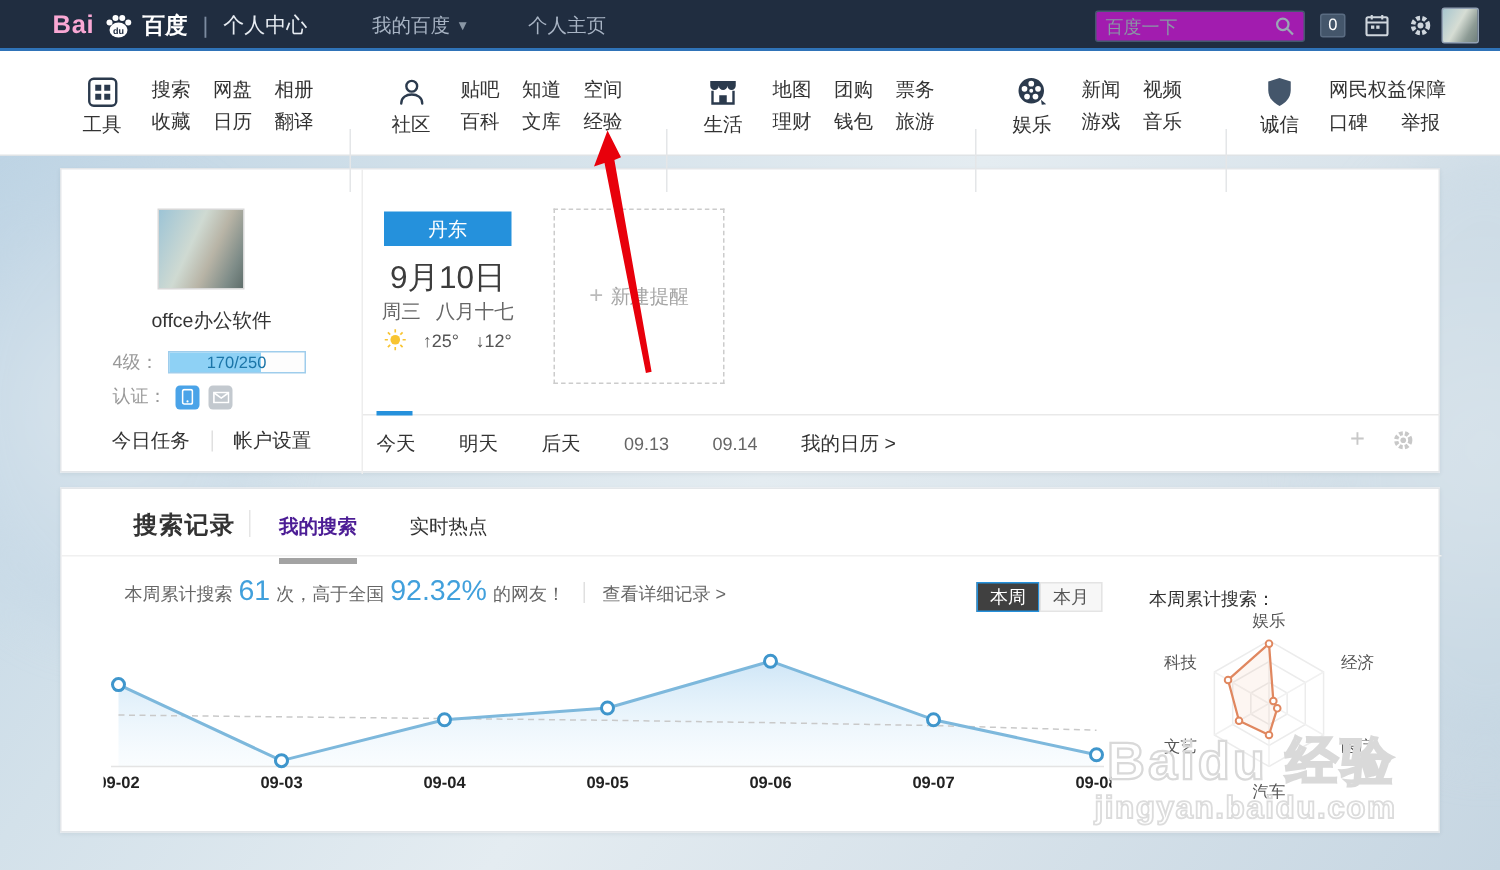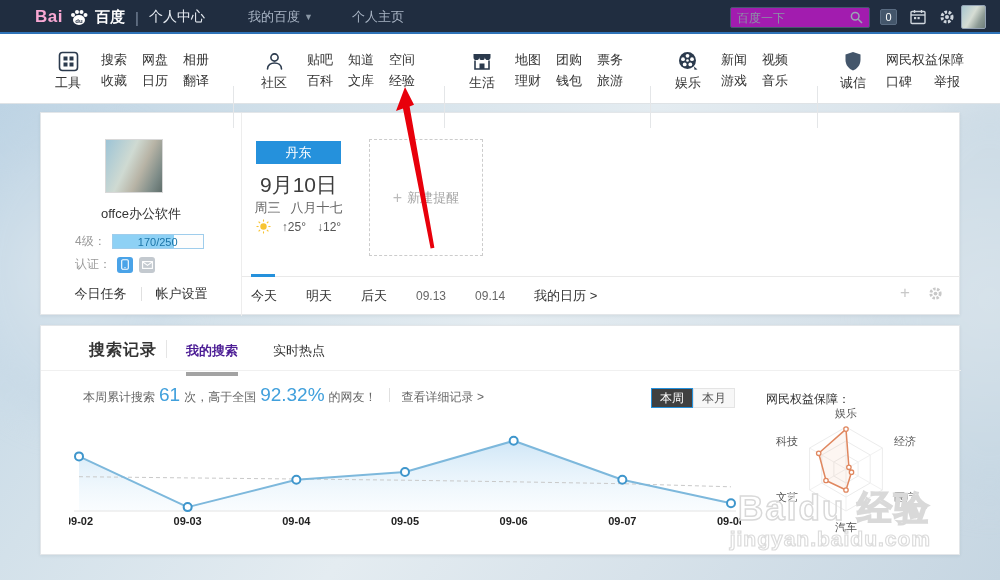--- a/index.html
+++ b/index.html
@@ -408,21 +408,21 @@
       <span class="n">92.32%</span>
       <span class="t">的网友！</span>
       <span class="stats-sep"></span>
       <span class="stats-link">查看详细记录 &gt;</span>
     </div>
 
     <div class="range-btns">
       <span class="range-btn active">本周</span>
       <span class="range-btn">本月</span>
     </div>
-    <span class="interest-label">网民权益保障：</span>
+    <span class="interest-label">本周累计搜索：</span>
 
     <div class="line-chart-wrap">
       <svg id="line-chart" width="672" height="104" viewBox="0 0 672 104">
           <defs>
             <linearGradient id="areaGrad" x1="0" y1="0" x2="0" y2="1">
               <stop offset="0" stop-color="rgba(160,205,238,0.5)"></stop>
               <stop offset="1" stop-color="rgba(210,235,250,0.12)"></stop>
             </linearGradient>
           </defs>
           <polygon points="10,30.4 118.66666666666667,81.1 227.33333333333334,53.8 336,46.0 444.6666666666667,14.8 553.3333333333334,53.8 662,77.2 662,85 10,85" fill="url(#areaGrad)"></polygon>

